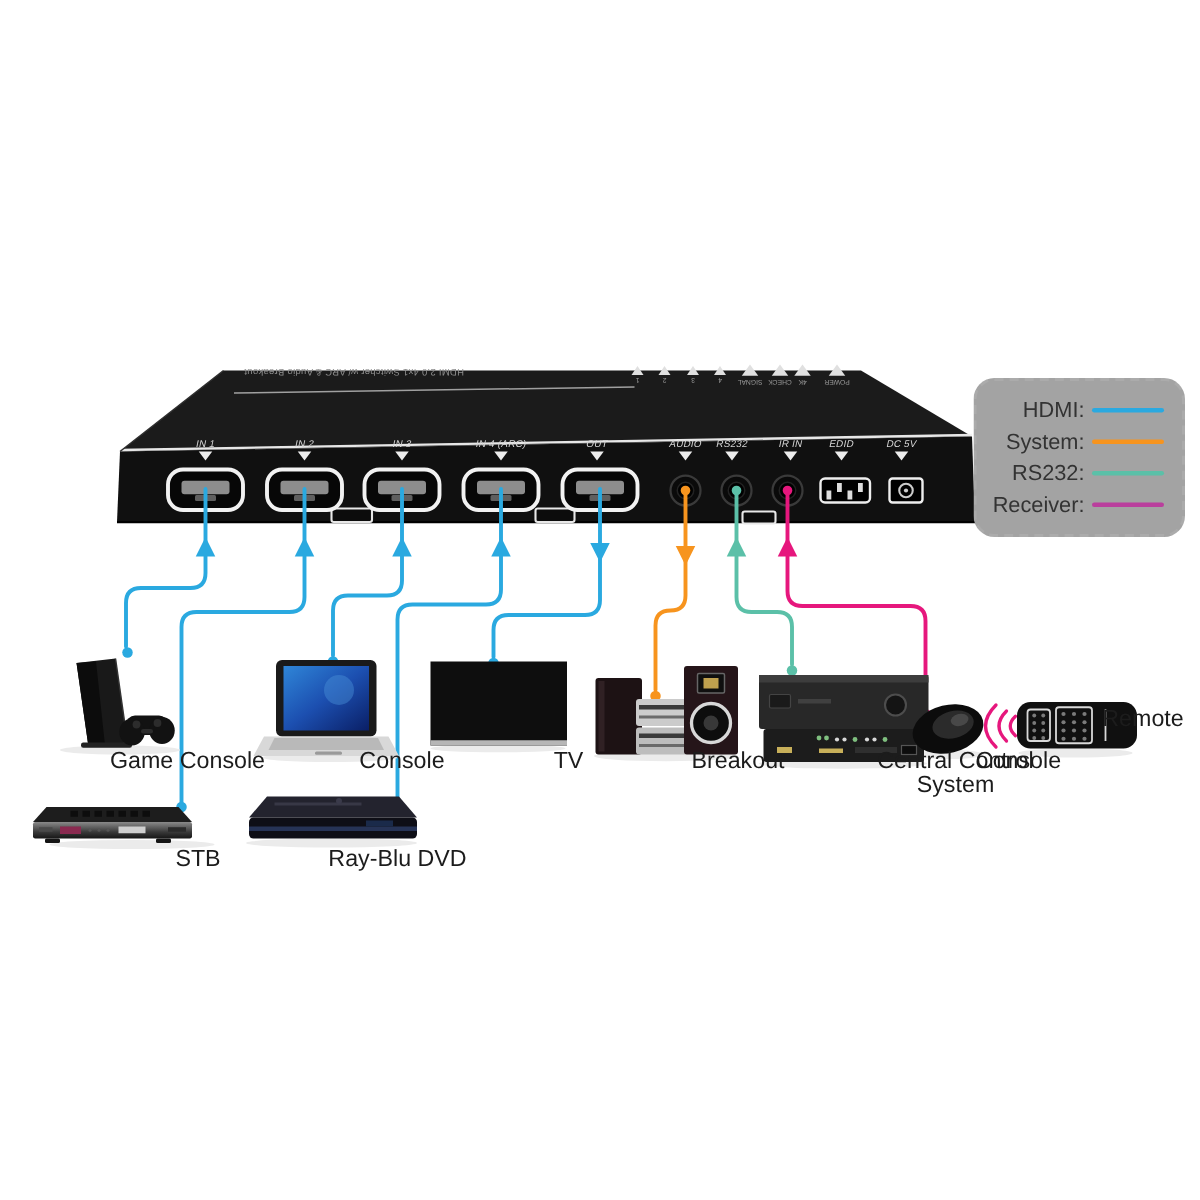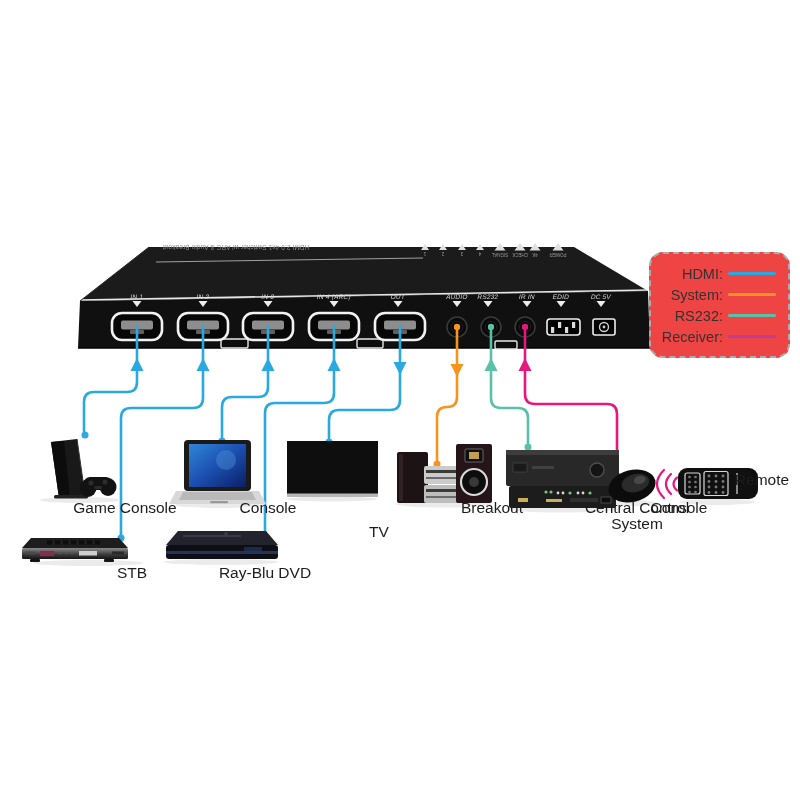--- a/index.html
+++ b/index.html
@@ -18,21 +18,21 @@
   .lled{position:absolute;width:30px;margin-left:-15px;text-align:center;
         font-size:4.5px;color:#9a9a9a;transform:rotate(180deg);}
   .ptitle{position:absolute;width:200px;margin-left:-100px;text-align:center;white-space:nowrap;
           font-size:6.3px;color:#8f8f8f;letter-spacing:.2px;transform:rotate(180deg);}
   
   .dlabel{position:absolute;transform:translateX(-50%);font-size:15.5px;color:#1c1c1c;
           text-align:center;line-height:1.05;white-space:nowrap;margin-left:48px;}
   .dlabel.wrap{white-space:normal;width:118px;}
   
   .legend{position:absolute;left:649px;top:252px;width:141px;box-sizing:border-box;
-          border:2px dashed #ababab;border-radius:14px;padding:9px 12px 9px 4px;background:#ef4444;}
+          border:2px dashed #ababab;border-radius:14px;padding:9px 12px 9px 4px;background:#a3a3a3;}
   .lrow{display:flex;align-items:center;justify-content:flex-end;height:21px;}
   .llabel{font-size:14.5px;color:#333;margin-right:5px;}
   .lline{width:48px;height:3.5px;border-radius:2px;background:#888;}
 </style>
 </head>
 <body>
 
 <div class="stage">
 
   <svg width="800" height="800" viewBox="0 0 800 800">
@@ -348,21 +348,21 @@
   <span class="plabel" style="left:334px;top:293px;">IN 4 (ARC)</span>
   <span class="plabel" style="left:398px;top:293px;">OUT</span>
   <span class="plabel" style="left:457px;top:293px;">AUDIO</span>
   <span class="plabel" style="left:488px;top:293px;">RS232</span>
   <span class="plabel" style="left:527px;top:293px;">IR IN</span>
   <span class="plabel" style="left:561px;top:293px;">EDID</span>
   <span class="plabel" style="left:601px;top:293px;">DC 5V</span>
 
   <span class="dlabel" style="left:77px;top:500px;">Game Console</span>
   <span class="dlabel" style="left:220px;top:500px;">Console</span>
-  <span class="dlabel" style="left:331px;top:524px;">TV</span>
+  <span class="dlabel" style="left:331px;top:500px;">TV</span>
   <span class="dlabel" style="left:444px;top:500px;">Breakout</span>
   <span class="dlabel wrap" style="left:589px;top:500px;text-align:center;">Central Control System</span>
   <span class="dlabel" style="left:631px;top:500px;">Console</span>
   <span class="dlabel" style="left:714px;top:472px;">Remote</span>
   <span class="dlabel" style="left:84px;top:565px;text-align:center;">STB</span>
   <span class="dlabel" style="left:217px;top:565px;">Ray-Blu DVD</span>
 
   <div class="legend">
     <div class="lrow">
       <span class="llabel">HDMI:</span>

